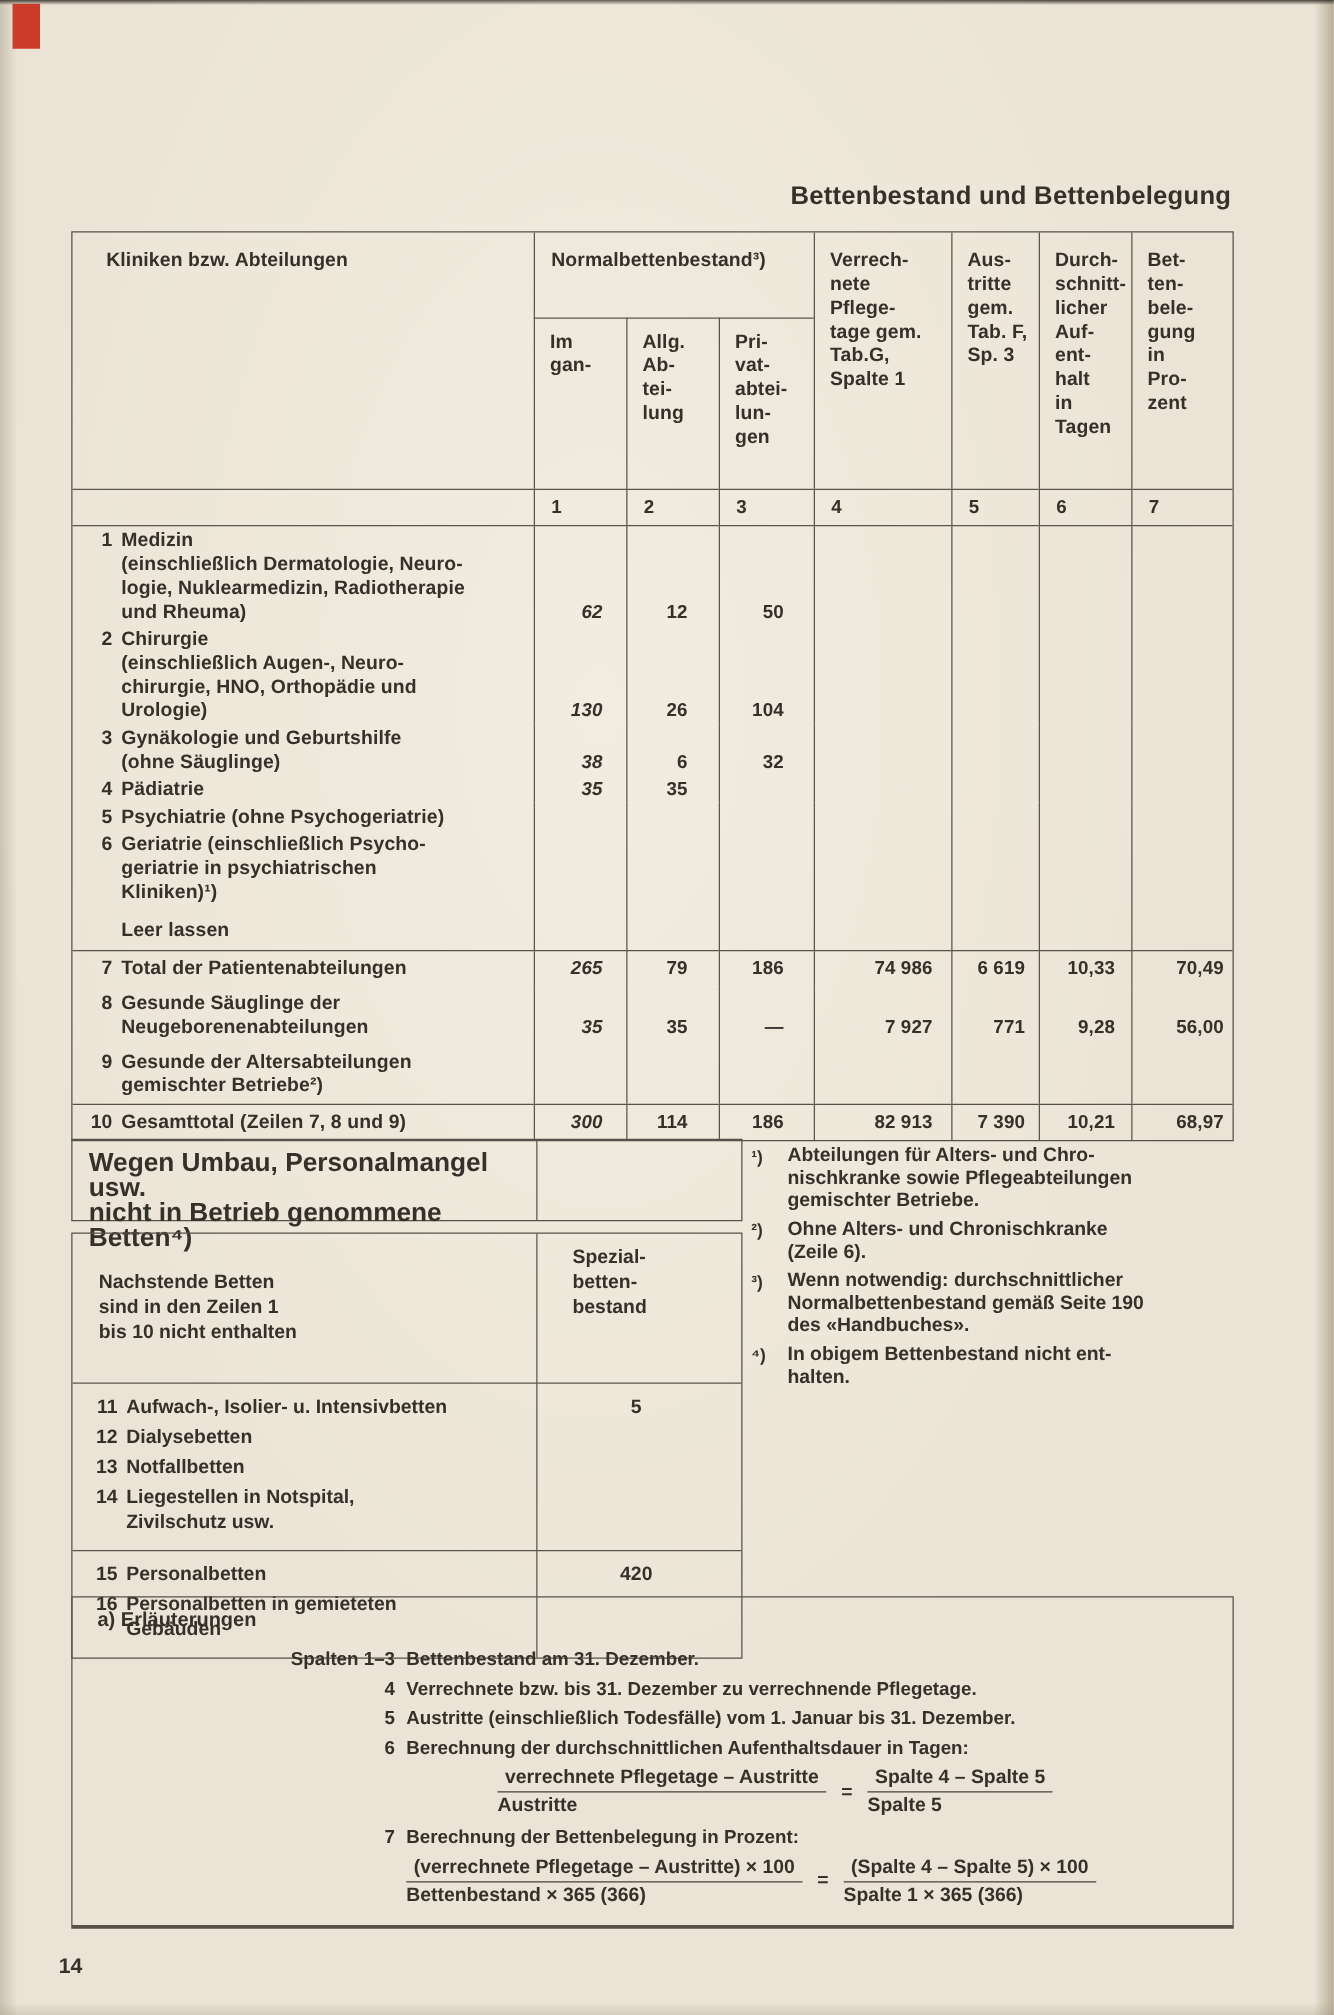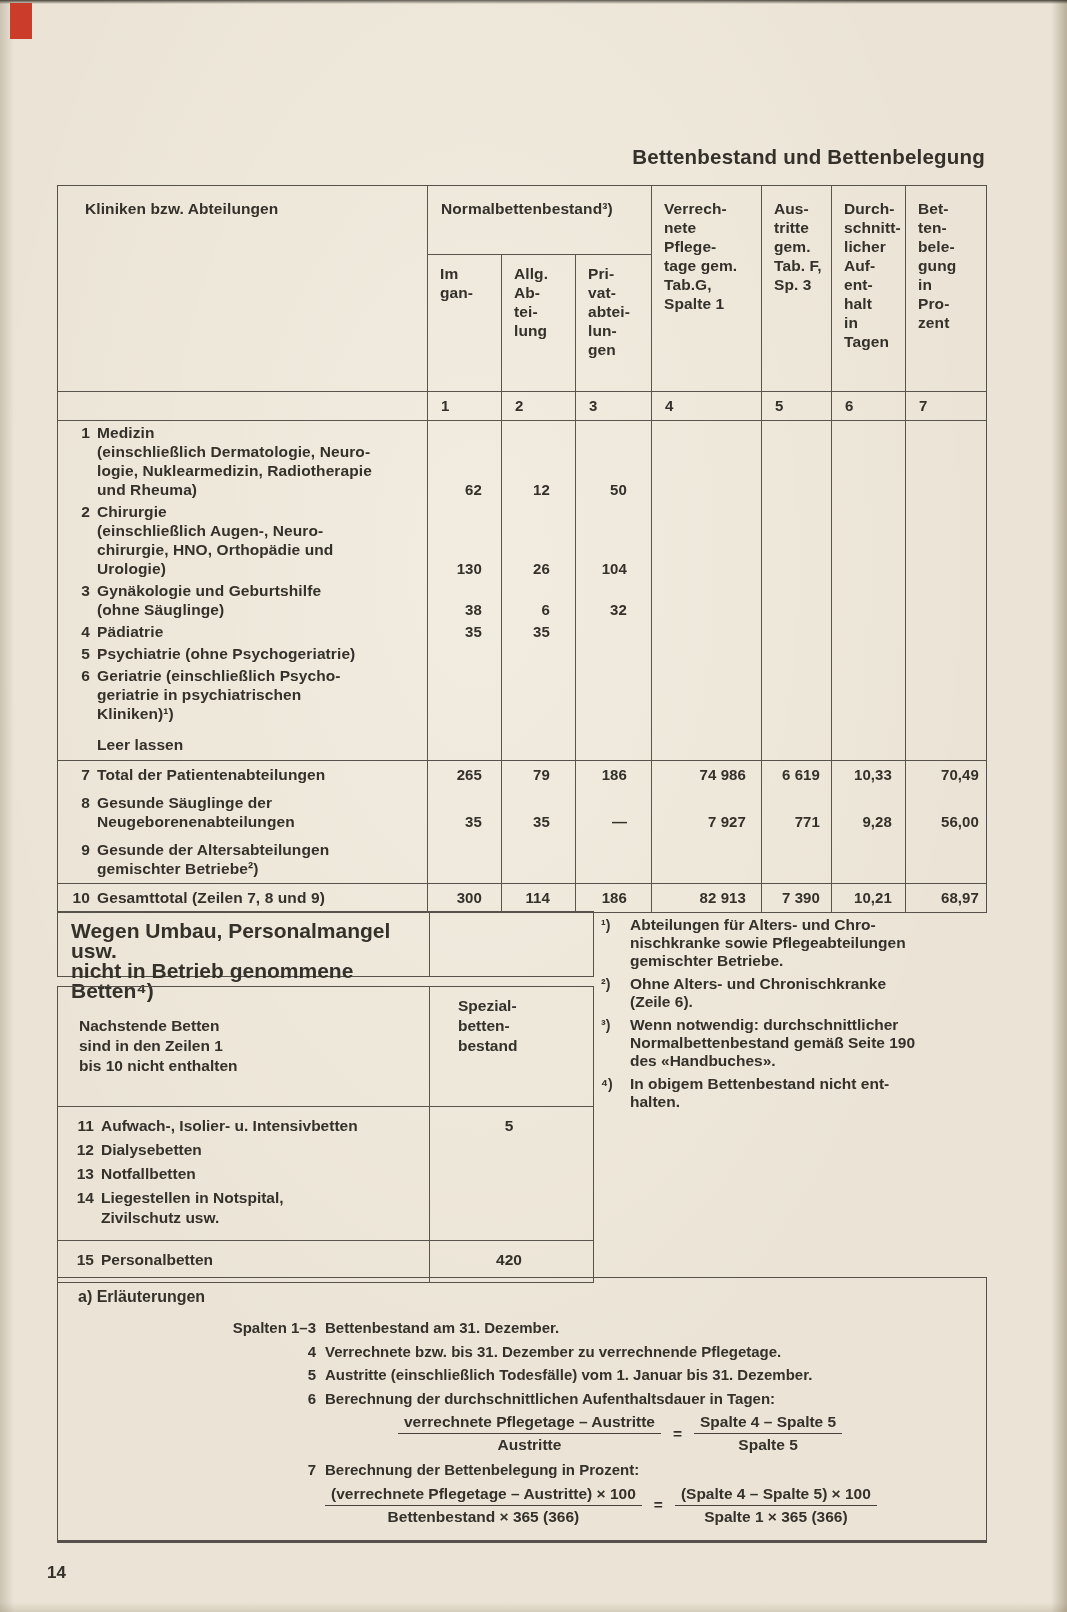--- a/index.html
+++ b/index.html
@@ -35,21 +35,21 @@
   .h-col{grid-row:1/3; padding:13px 2px 0 12px;}
   .h4{grid-column:5;} .h5{grid-column:6;} .h6{grid-column:7;} .h7{grid-column:8;}
   .h-num{grid-row:3; border-top:1.4px solid #5a554c; border-bottom:1.4px solid #5a554c; padding:4px 0 0 13px; font-size:15px;}
   .n0{grid-column:1;} .n1{grid-column:2;} .n2{grid-column:3;} .n3{grid-column:4;}
   .n4{grid-column:5;} .n5{grid-column:6;} .n6{grid-column:7;} .n7{grid-column:8;}
 
   .name-cell{display:flex; padding:1.5px 6px 1.5px 12px;}
   .rnum{width:20px; flex:none; text-align:right; margin-right:7px;}
   .rname{flex:1;}
   .val-cell{display:flex; align-items:flex-end; justify-content:flex-end; padding:1.5px 0; font-size:15px;}
-  .c1{padding-right:19px;} .c2{padding-right:25px;} .c3{padding-right:24px;}
+  .c1{padding-right:19px;font-style:italic;} .c2{padding-right:25px;} .c3{padding-right:24px;}
   .c4{padding-right:15px;} .c5{padding-right:11px;} .c6{padding-right:13px;} .c7{padding-right:7px;}
   .sep-top{border-top:1.5px solid #56514a;}
   .tot{padding-top:4px; padding-bottom:5px;}
   .leer{padding-top:11px; padding-bottom:6px;}
 
   
   .box2{position:absolute; left:57px; top:911px; width:537px; height:66px; box-sizing:border-box;
     border:1.6px solid #56514a; display:flex;}
   .box2-label{width:371px; box-sizing:border-box; padding:9px 0 0 13px; font-size:21px; line-height:20px; font-weight:700; white-space:pre-line;}
   .box2-value{flex:1; border-left:1.4px solid #5a554c;}
@@ -74,21 +74,21 @@
 
   
   .notes{position:absolute; left:57px; top:1277px; width:930px; height:266px; box-sizing:border-box;
     border:1.6px solid #56514a; border-bottom-width:3px; padding-top:10px;}
   .notes-heading{padding-left:20px; font-weight:700; font-size:16px; margin-bottom:10px;}
   .note-item{display:flex; margin-left:140px; font-weight:700; font-size:15px; line-height:23.5px;}
   .note-label{width:118px; text-align:right; flex:none; white-space:nowrap;}
   .note-text{margin-left:9px;}
   .formula{display:flex; align-items:center; gap:12px; font-weight:700; font-size:15.5px; margin:3px 0 4px 267px;}
   .formula.f6{margin-left:340px;}
-  .frac{text-align:center;}
+  .frac{}
   .frac .num{padding:0 6px 2px; border-bottom:1.6px solid #46423b;}
   .frac .den{padding-top:2px;}
 
   .page-number{position:absolute; left:47px; top:1563px; font-size:17px; font-weight:700;}
 </style>
 </head>
 <body>
 
 <div class="red-tab"></div>
 
@@ -281,20 +281,26 @@
 Zivilschutz usw.</span>
         <span class="b3val"></span>
       </div>
     </div>
   <div class="b3sec">
       <div class="b3row">
         <span class="b3num">15</span>
         <span class="b3name">Personalbetten</span>
         <span class="b3val">420</span>
       </div>
+      <div class="b3row">
+        <span class="b3num">16</span>
+        <span class="b3name">Personalbetten in gemieteten
+Gebäuden</span>
+        <span class="b3val"></span>
+      </div>
     </div>
 </div>
 
 <div class="footnotes">
     <div class="fn">
       <span class="fn-marker">¹)</span>
       <span class="fn-text">Abteilungen für Alters- und Chro-
 nischkranke sowie Pflegeabteilungen
 gemischter Betriebe.</span>
     </div>

